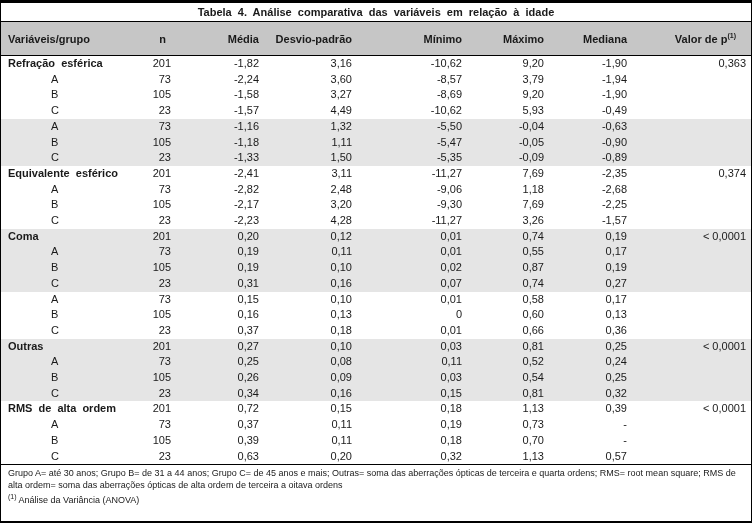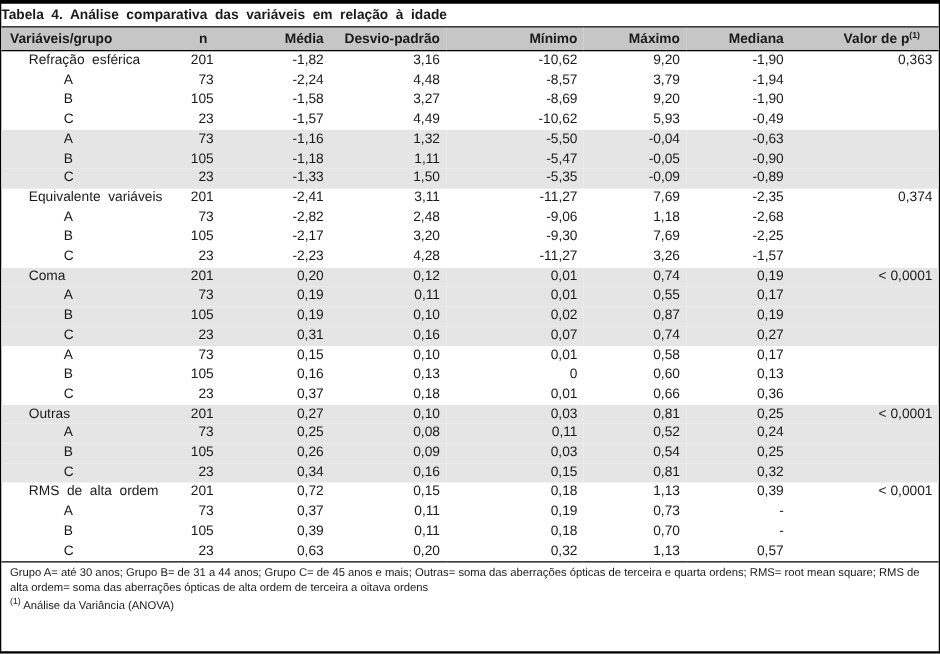--- a/index.html
+++ b/index.html
@@ -16,21 +16,21 @@
     border-left: 1px solid #000;
     border-right: 1px solid #000;
     border-top: 3px solid #000;
     border-bottom: 2px solid #000;
     overflow: hidden;
     background: #fff;
   }
   .title {
     height: 18px;
     line-height: 19px;
-    text-align: left;
+    text-align: center;
     font-size: 11px;
     font-weight: bold;
     word-spacing: 3px;
     white-space: nowrap;
   }
   table {
     width: 750px;
     border-collapse: collapse;
     table-layout: fixed;
     font-size: 11px;
@@ -40,21 +40,21 @@
   col.c2 { width: 88px; }
   col.c3 { width: 93px; }
   col.c4 { width: 110px; }
   col.c5 { width: 82px; }
   col.c6 { width: 83px; }
   col.c7 { width: 119px; }
   thead th {
     background: #c6c6c6;
     border-top: 1px solid #000;
     border-bottom: 1px solid #000;
-    height: 19px;
+    height: 34px;
     padding: 0 5px 0 0;
     font-size: 11px;
     font-weight: bold;
     text-align: right;
     white-space: nowrap;
   }
   thead th.first {
     text-align: left;
     padding: 0 0 0 7px;
     word-spacing: 2px;
@@ -70,22 +70,22 @@
     text-align: right;
     white-space: nowrap;
     overflow: hidden;
   }
   tr.shaded td { background: #e5e5e5; }
   td.label {
     text-align: left;
     padding-right: 0;
   }
   td.group-label {
-    font-weight: normal;
-    padding-left: 22px;
+    font-weight: bold;
+    padding-left: 7px;
     word-spacing: 3px;
   }
   td.sub-label { padding-left: 50px; }
   td.p-cell { }
   .footnotes {
     padding: 3px 7px 0 7px;
     font-size: 9px;
     line-height: 11.5px;
     color: #1a1a1a;
   }
@@ -128,21 +128,21 @@
           <td>3,16</td>
           <td>-10,62</td>
           <td>9,20</td>
           <td>-1,90</td>
           <td class="p-cell">0,363</td>
         </tr>
         <tr>
           <td class="label sub-label">A</td>
           <td>73</td>
           <td>-2,24</td>
-          <td>4,48</td>
+          <td>3,60</td>
           <td>-8,57</td>
           <td>3,79</td>
           <td>-1,94</td>
           <td class="p-cell"></td>
         </tr>
         <tr>
           <td class="label sub-label">B</td>
           <td>105</td>
           <td>-1,58</td>
           <td>3,27</td>
@@ -185,21 +185,21 @@
           <td class="label sub-label">C</td>
           <td>23</td>
           <td>-1,33</td>
           <td>1,50</td>
           <td>-5,35</td>
           <td>-0,09</td>
           <td>-0,89</td>
           <td class="p-cell"></td>
         </tr>
         <tr>
-          <td class="label group-label">Equivalente variáveis</td>
+          <td class="label group-label">Equivalente esférico</td>
           <td>201</td>
           <td>-2,41</td>
           <td>3,11</td>
           <td>-11,27</td>
           <td>7,69</td>
           <td>-2,35</td>
           <td class="p-cell">0,374</td>
         </tr>
         <tr>
           <td class="label sub-label">A</td>

